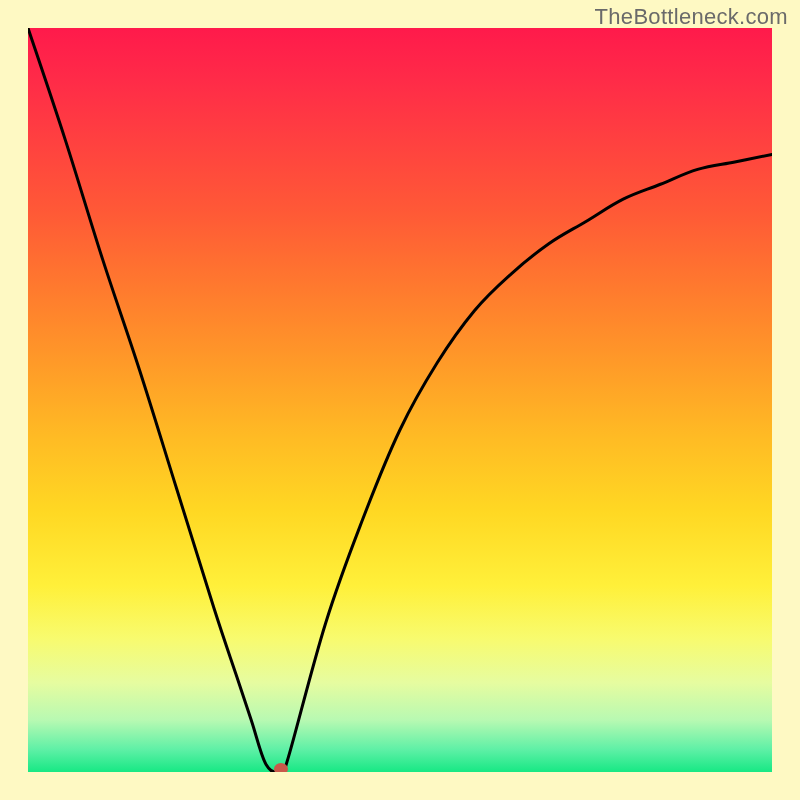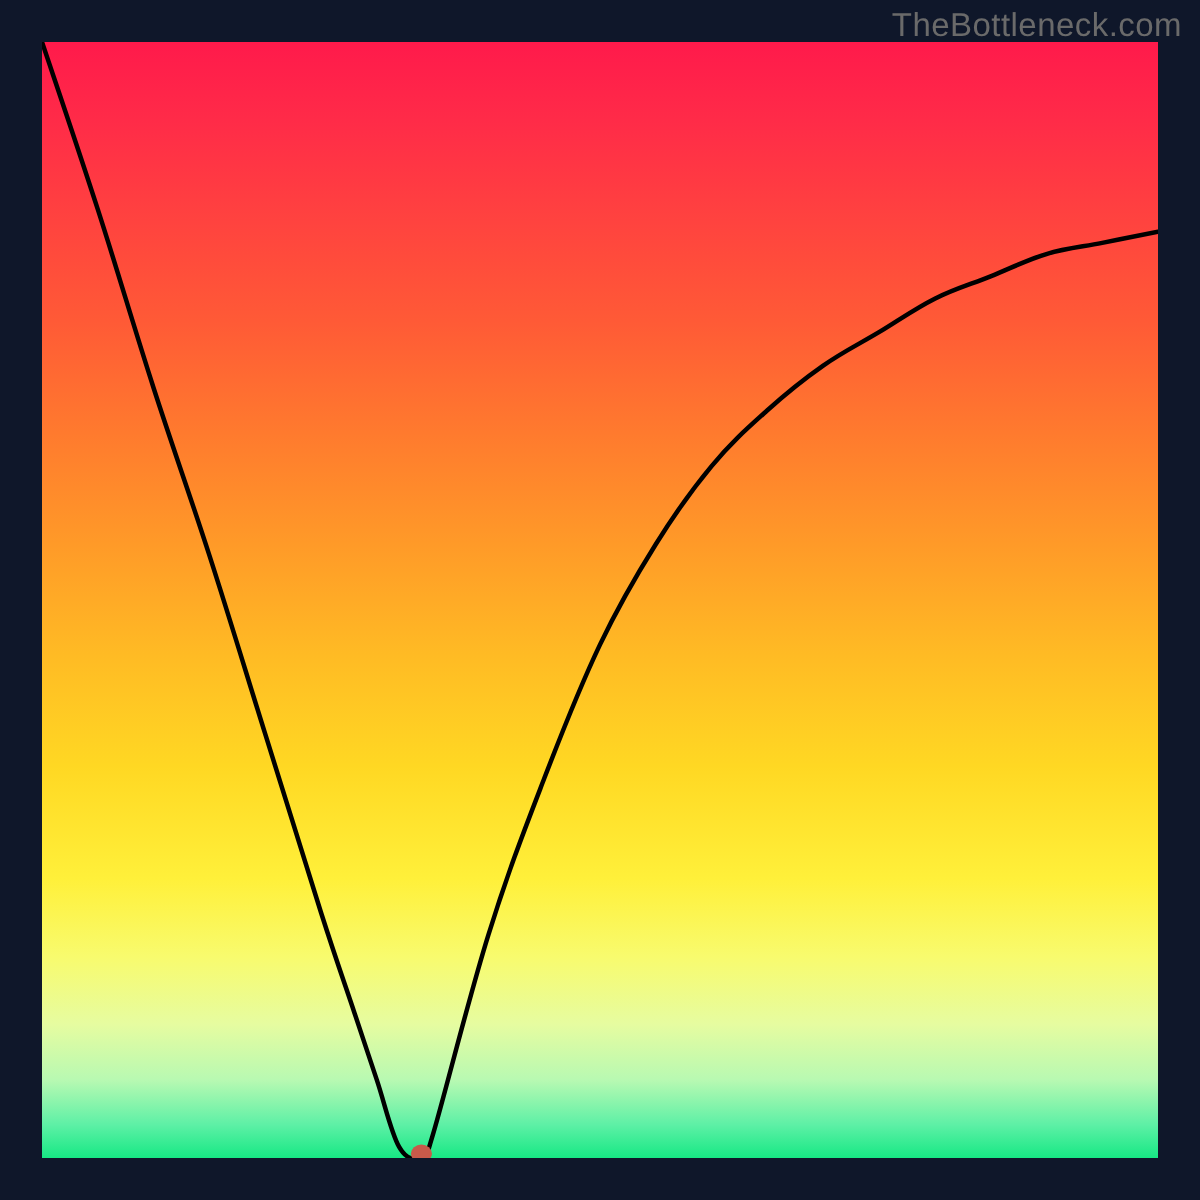--- a/index.html
+++ b/index.html
@@ -8,21 +8,21 @@
     width: 800px;
     height: 800px;
     background: #000;
     font-family: Arial, Helvetica, sans-serif;
     overflow: hidden;
   }
   .frame {
     position: relative;
     width: 800px;
     height: 800px;
-    background: #0f172a;
+    background: #fef9c3;
   }
   .watermark {
     position: absolute;
     top: 4px;
     right: 12px;
     color: #6a6a6a;
     font-size: 22px;
     font-weight: 500;
     letter-spacing: 0.3px;
     z-index: 20;

